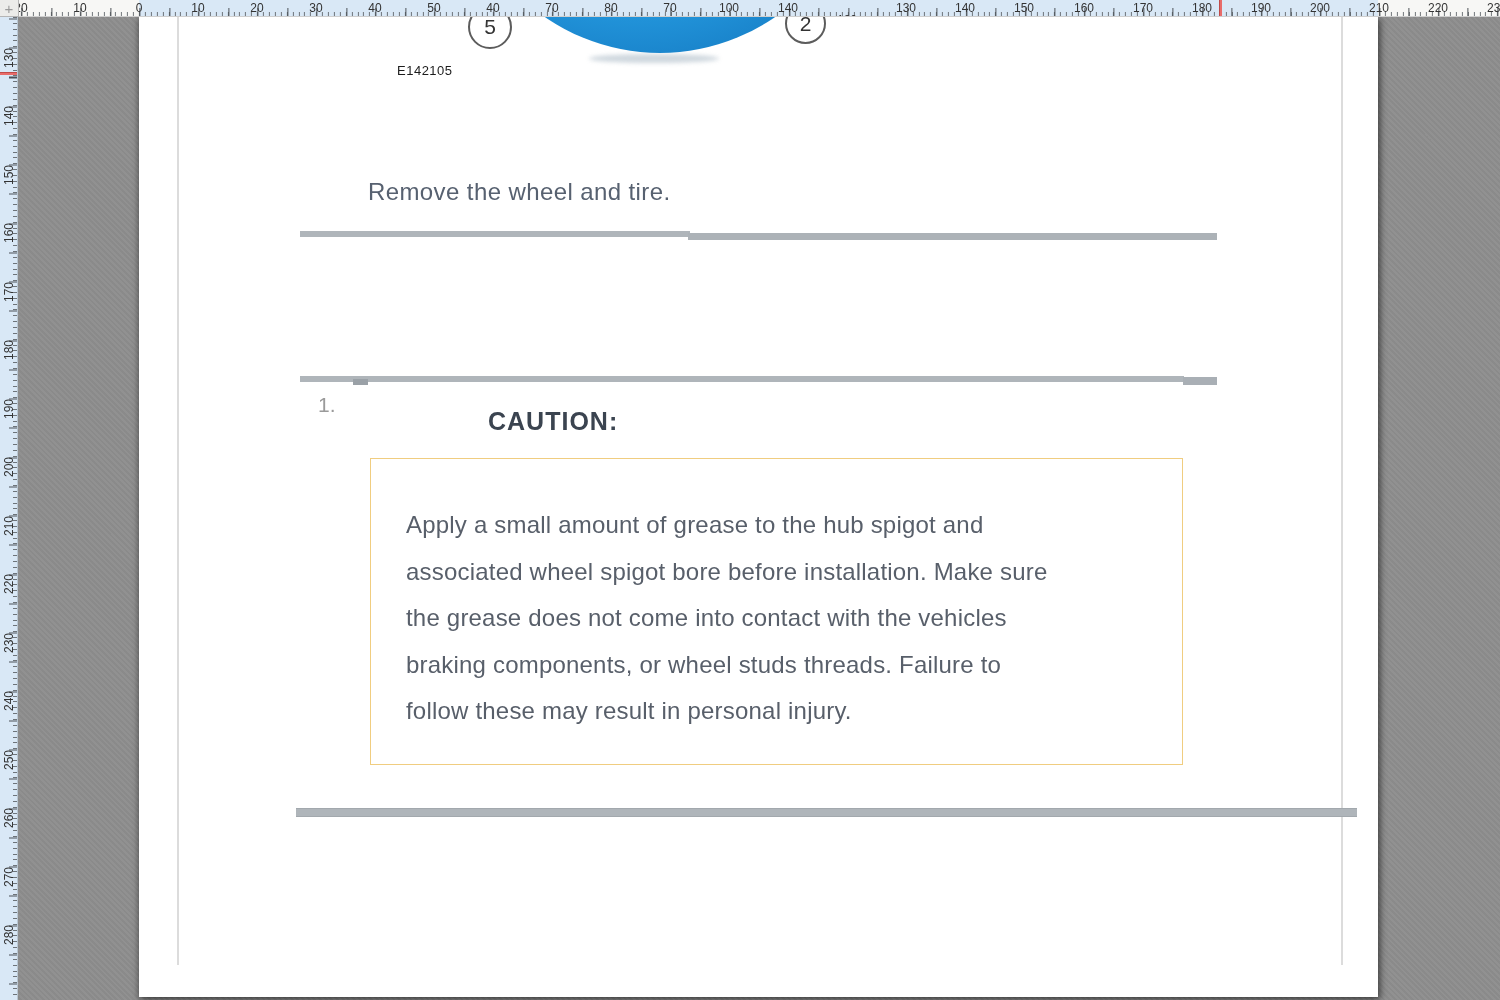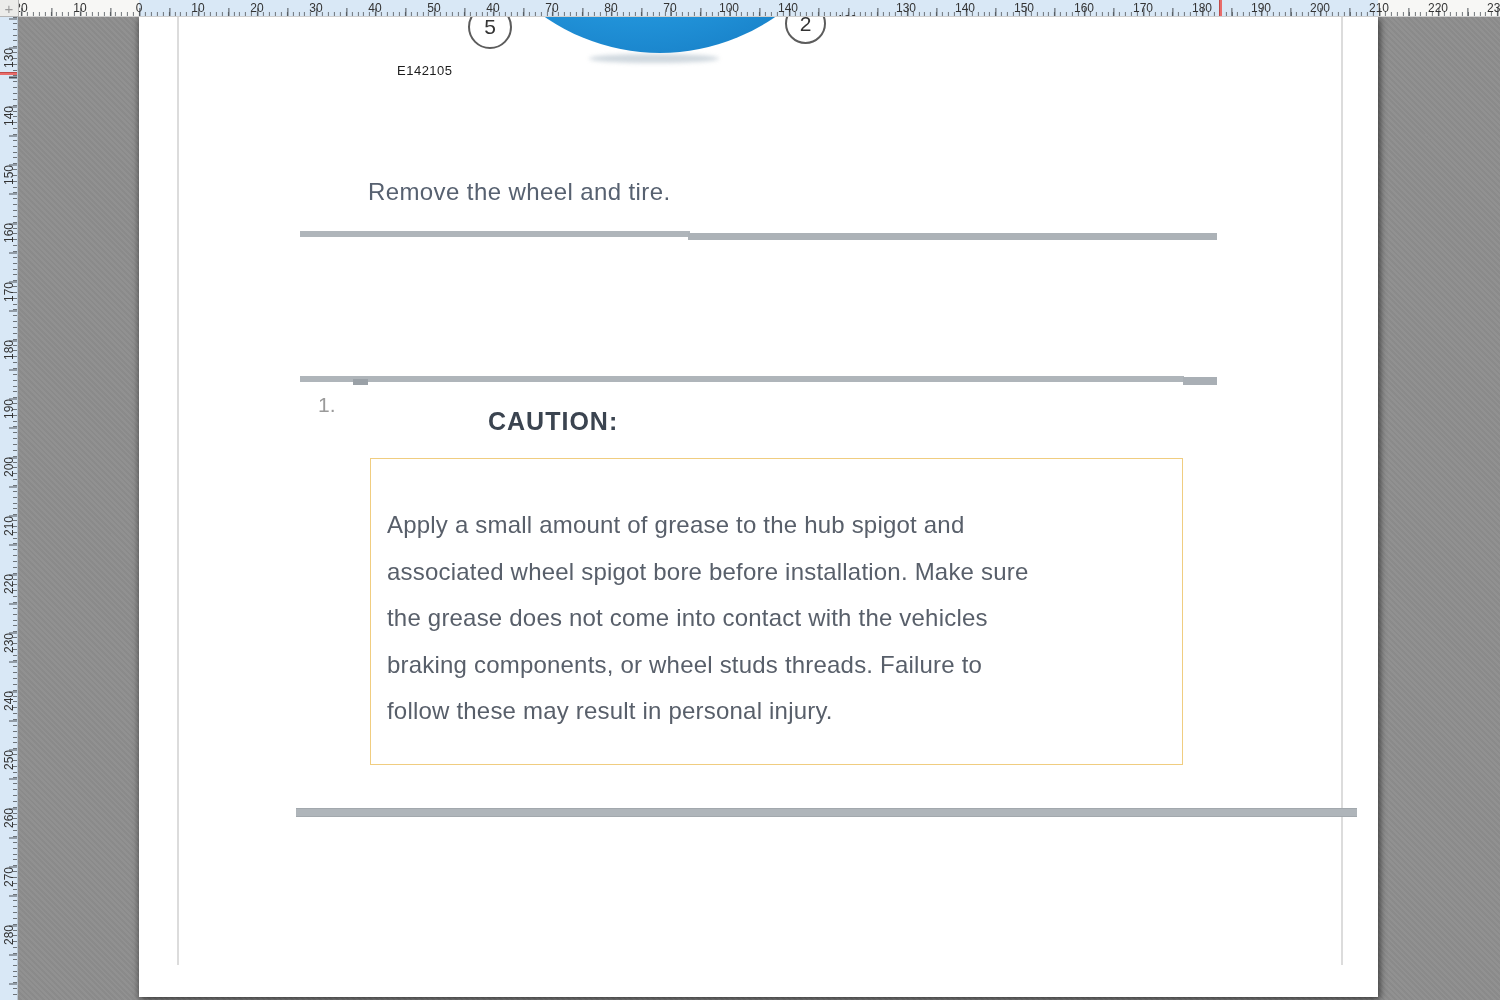--- a/index.html
+++ b/index.html
@@ -121,21 +121,21 @@
   .step-number {
     position:absolute; left:179px; top:376px; font-size:21px; color:#9a9a9a;
   }
   .caution-title {
     position:absolute; left:309px; top:390px; font-size:25px; font-weight:700;
     color:#3b4450; letter-spacing:1px;margin-left:40px;
   }
   .caution-box {
     position:absolute; left:231px; top:441px; width:813px; height:307px;
     background:#fff; border:1.5px solid #f0cd80;
-    padding:43px 40px 0 16px;
+    padding:43px 40px 0 35px;
   }
   .caution-body {
     font-size:24px; line-height:46.5px; color:#585f6a; white-space:pre-line; letter-spacing:0.2px;
   }
 </style>
 </head>
 <body>
 
 <div class="page">
   <div class="margin-guide left"></div>

